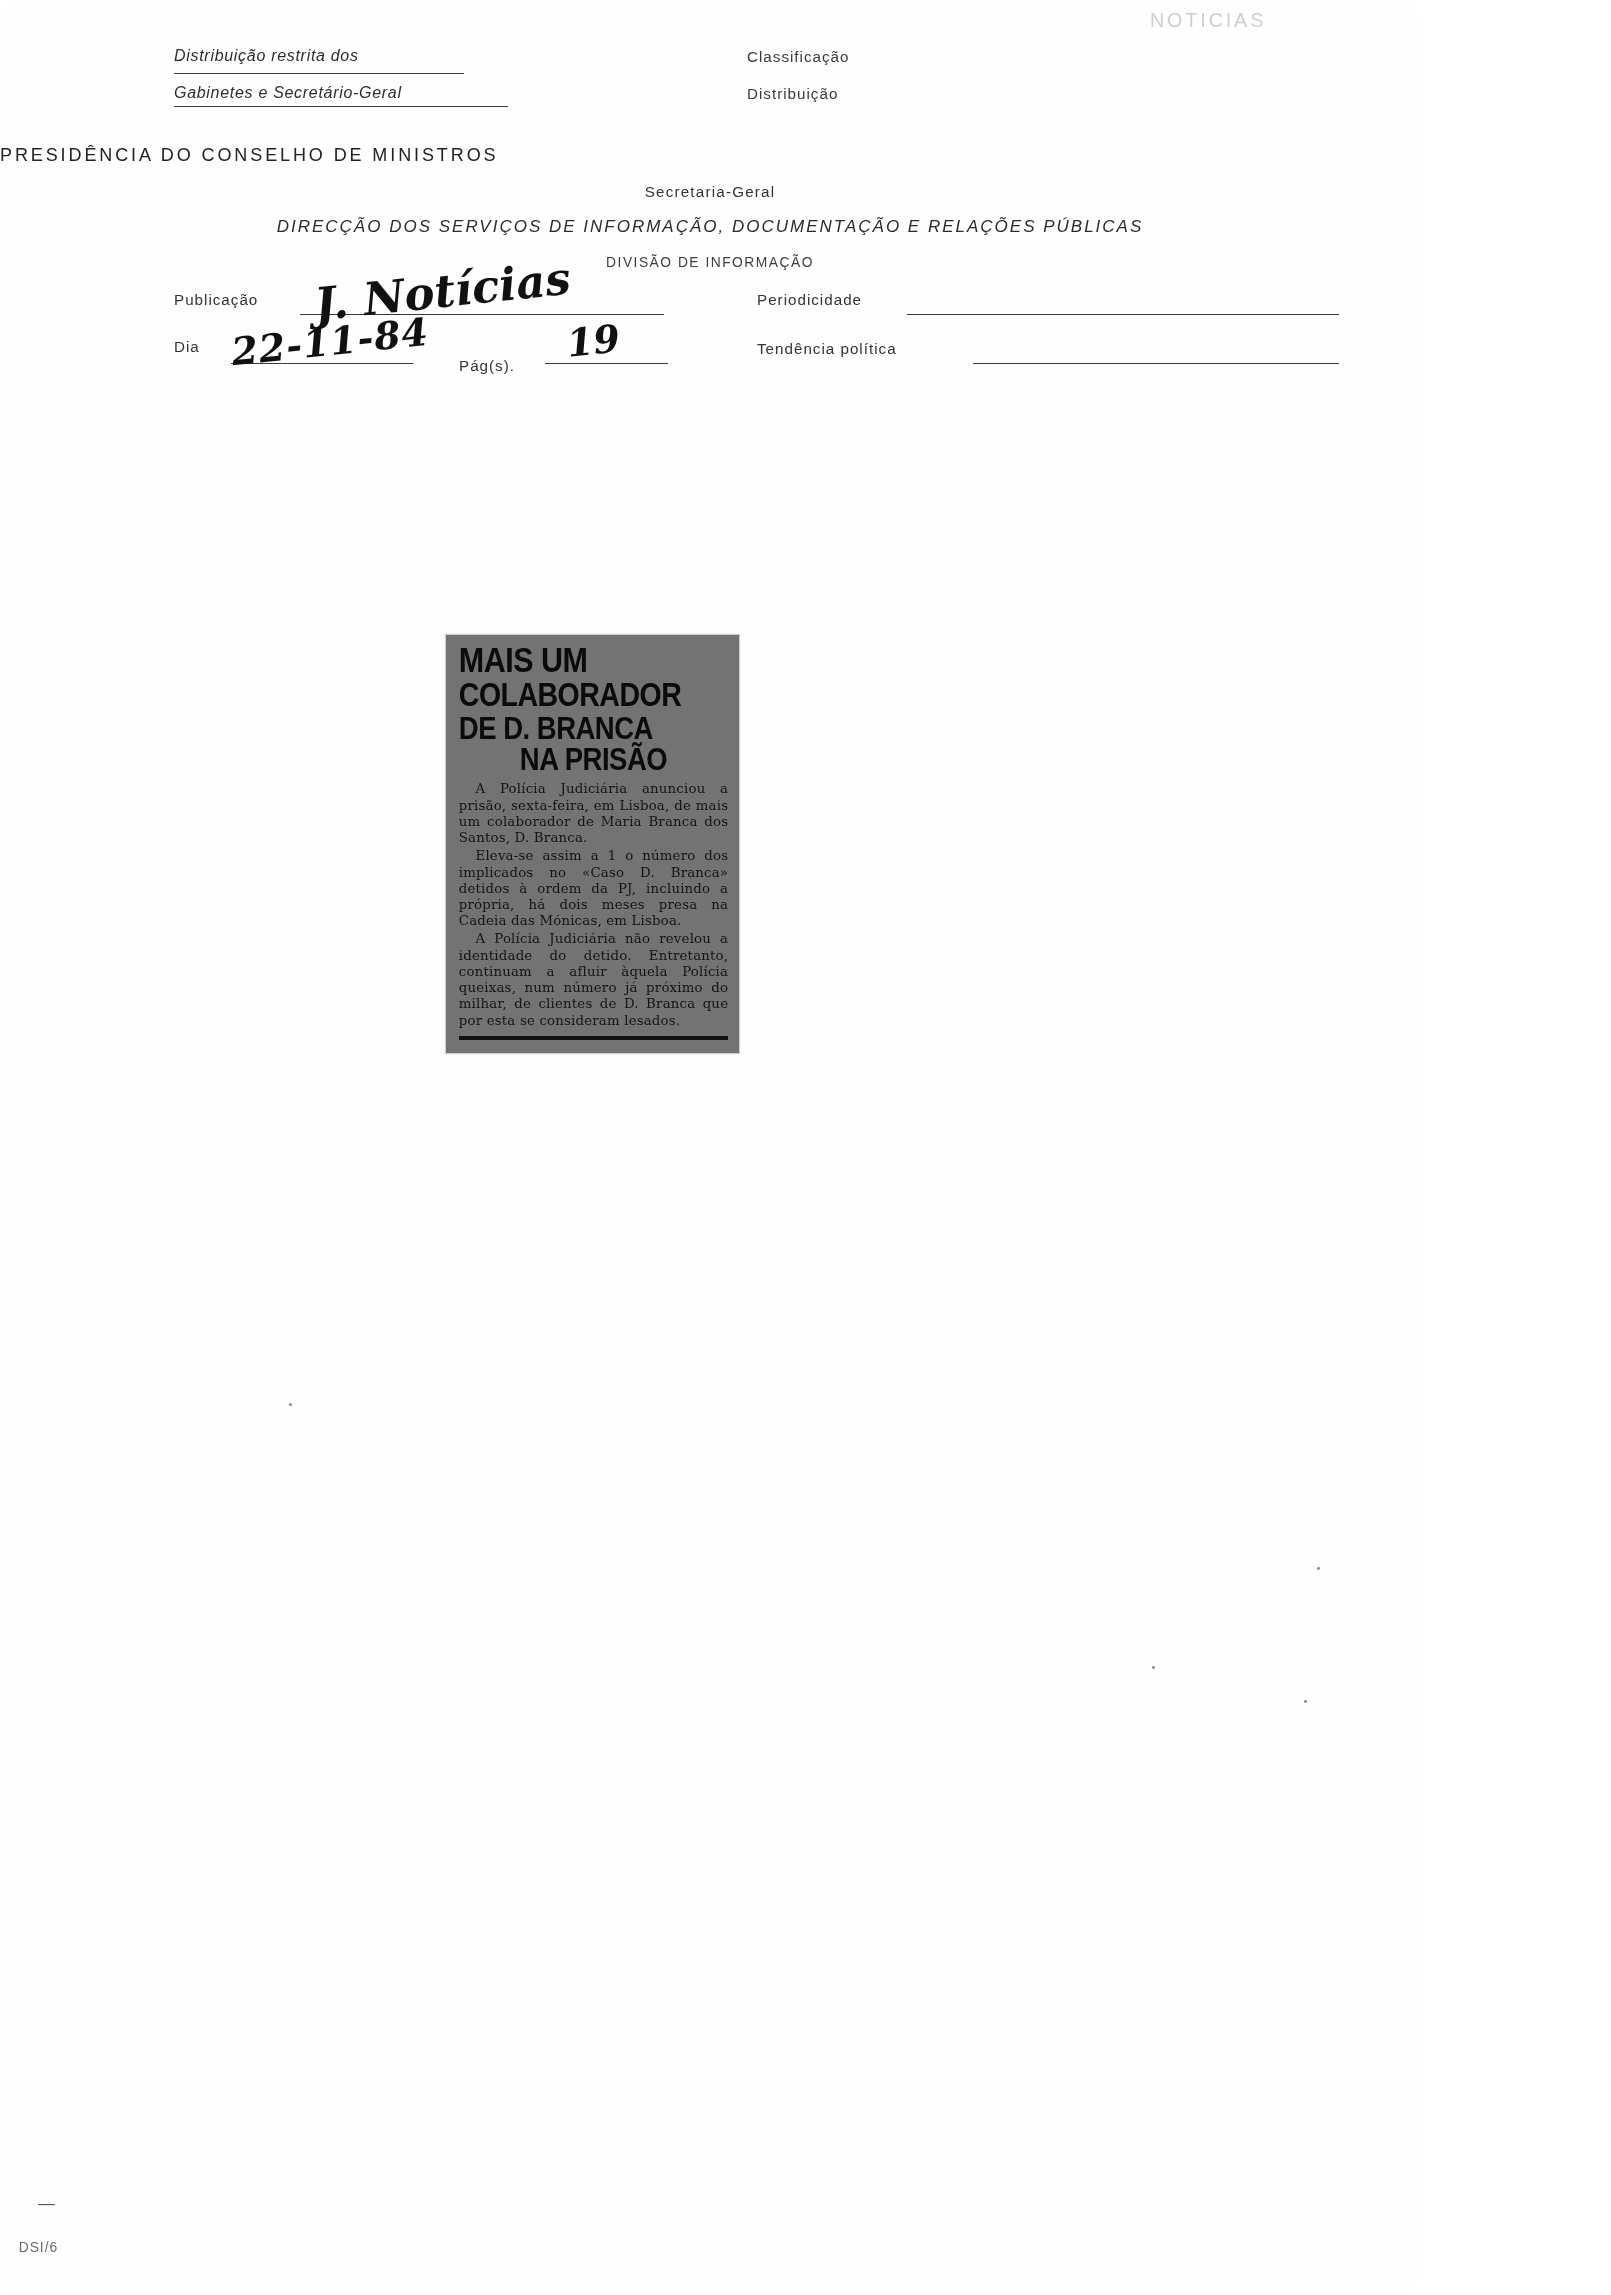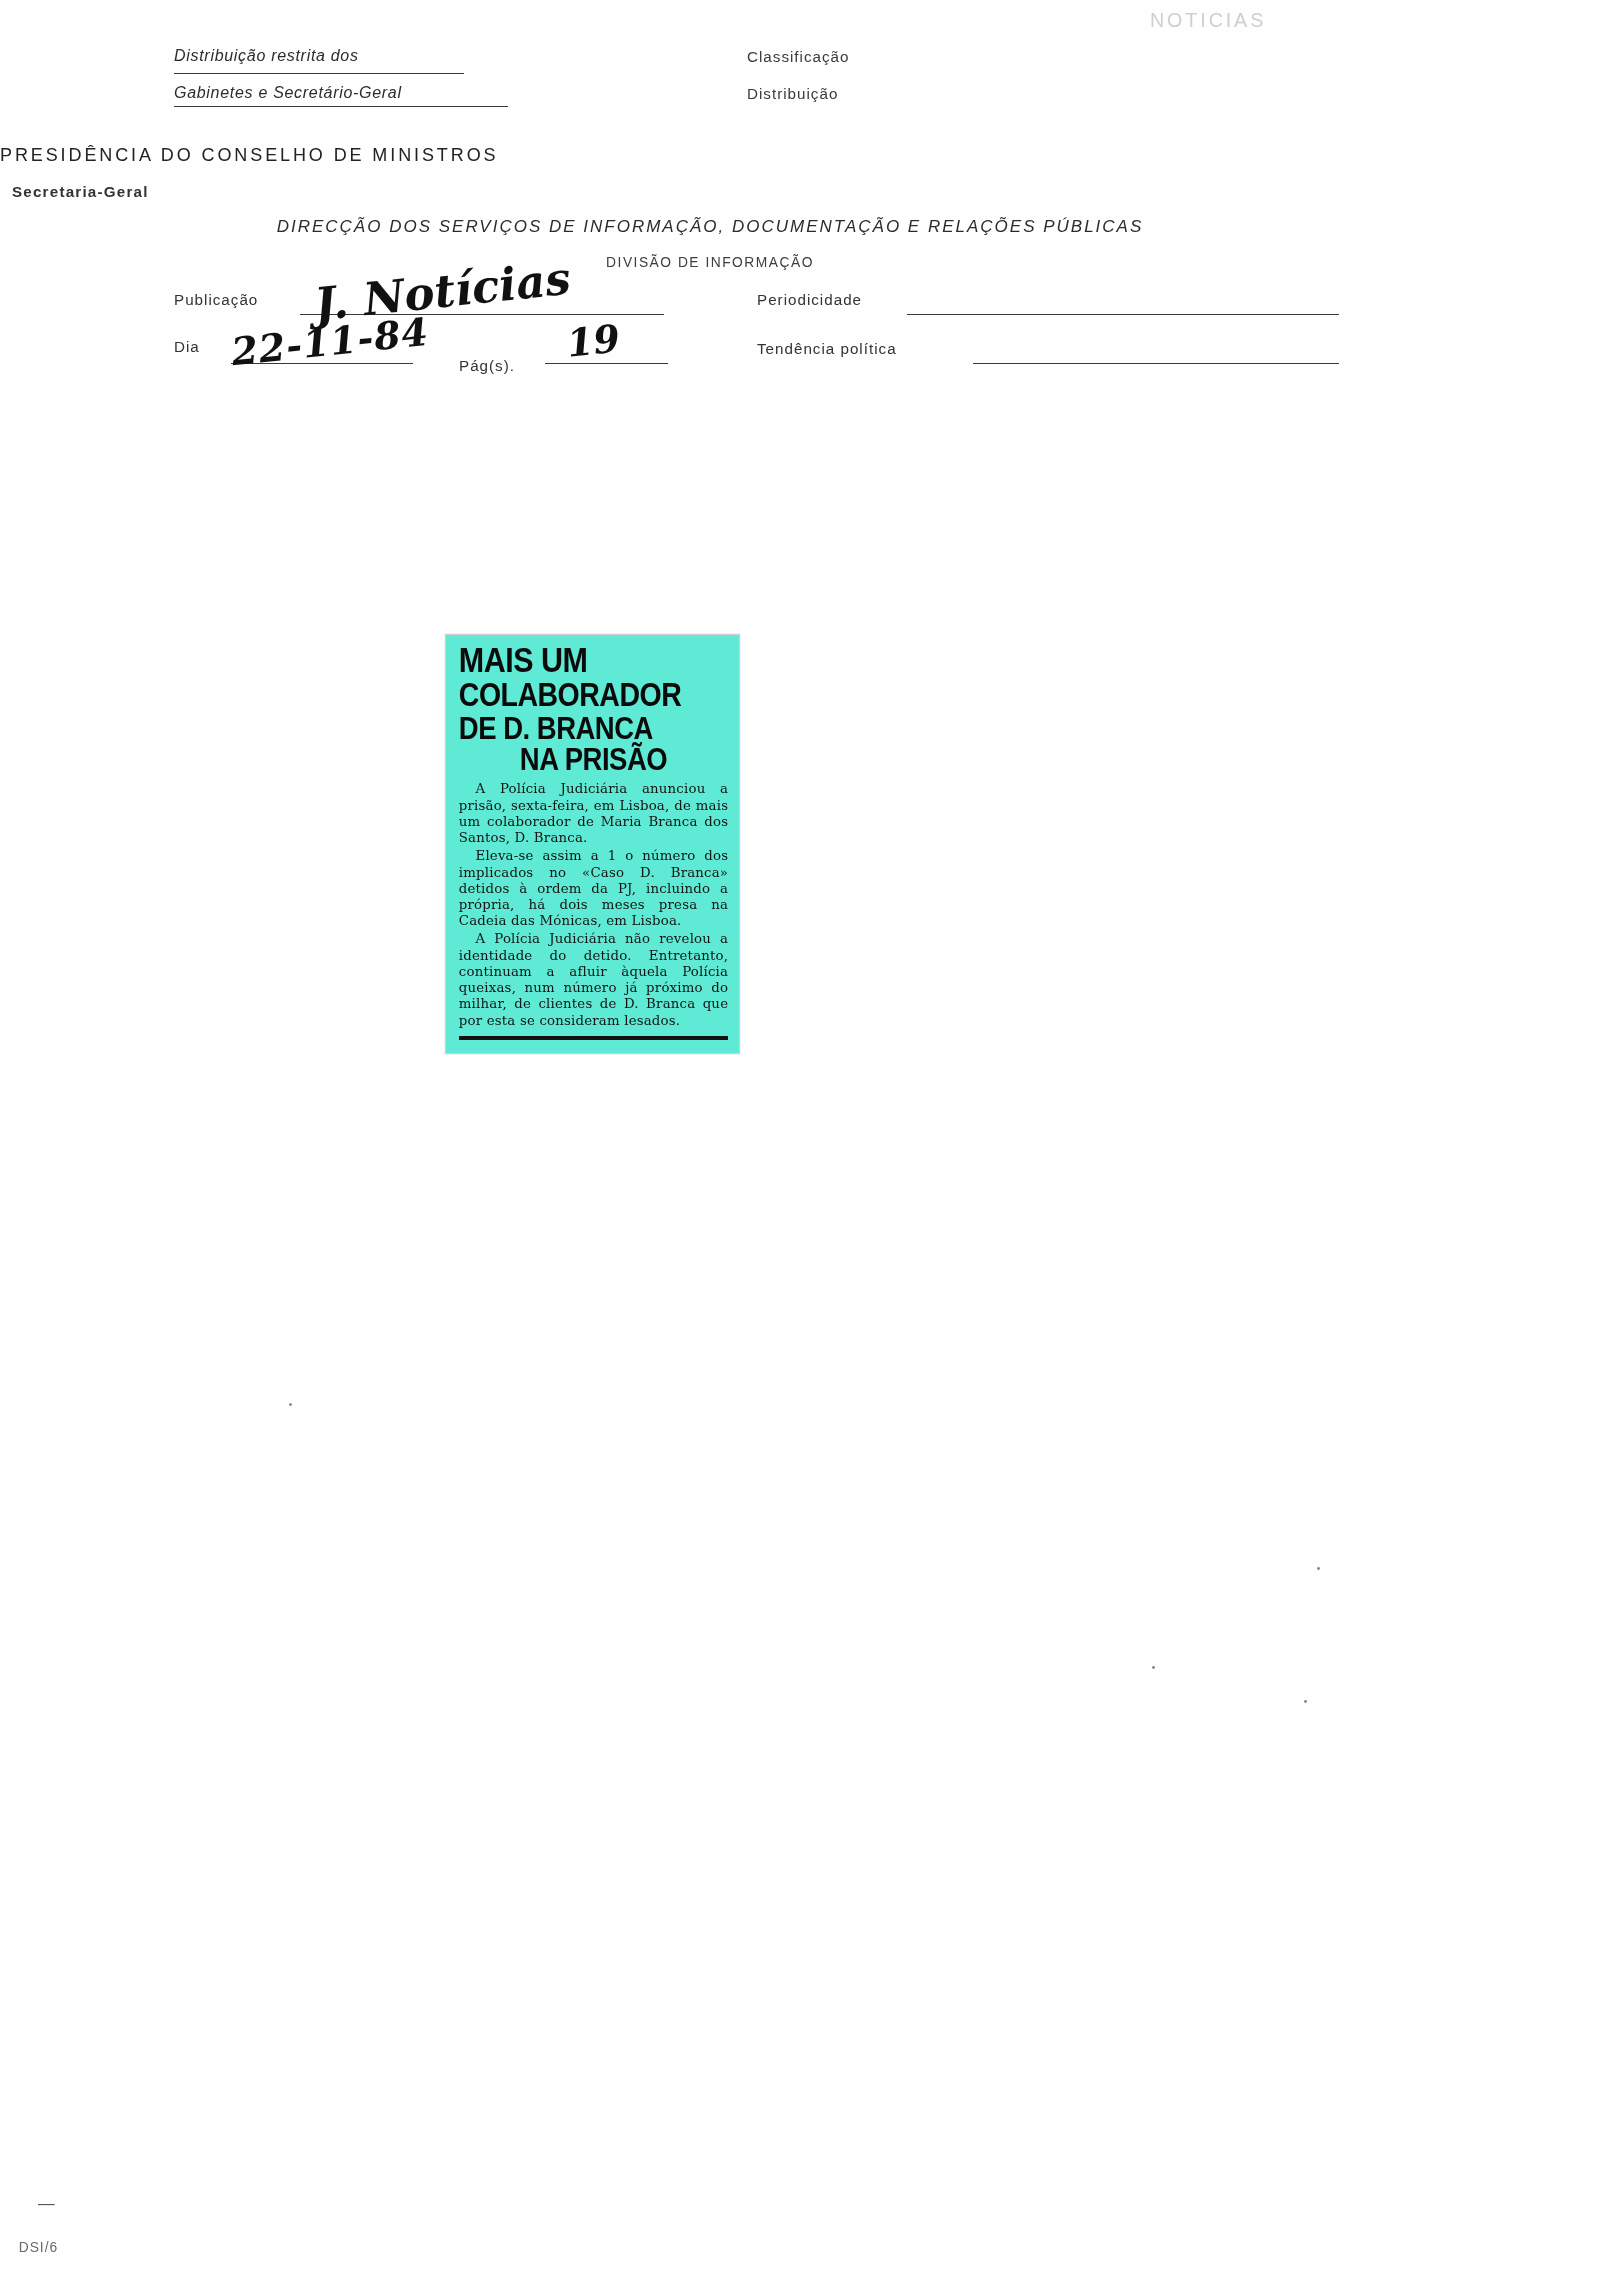--- a/index.html
+++ b/index.html
@@ -79,26 +79,26 @@
     left: 0;
     width: 100%;
     text-align: left;
     font-size: 18px;
     letter-spacing: 2.9px;
     color: #222;
   }
   .title-sub {
     position: absolute;
     top: 183px;
-    left: 12px;
-    width: 100%;
+    left: 0;
+    width: 100%;
+    text-align: center;
     font-size: 15.2px;
     letter-spacing: 1.2px;
     color: #333;
-    font-weight: bold;
   }
   .title-dir {
     position: absolute;
     top: 217px;
     left: 0;
     width: 100%;
     text-align: center;
     font-size: 17px;
     letter-spacing: 2px;
     color: #2b2b2b;
@@ -134,21 +134,21 @@
     color: #111;
     transform: rotate(-6deg);
   }
 
   
   .clipping {
     position: absolute;
     left: 445px;
     top: 634px;
     width: 295px;
-    background: #5eead4;
+    background: #737373;
     border: 0.5px solid #cfcfcf;
     box-shadow: 0 0 0 0.5px #e7e7e5;
     padding: 7.9px 10.8px 13.8px 12.8px;
     box-sizing: border-box;
   }
   .clip-head {
     font-family: "Liberation Sans", sans-serif;
     font-weight: bold;
     color: #0b0b0b;
     line-height: 1.0;

